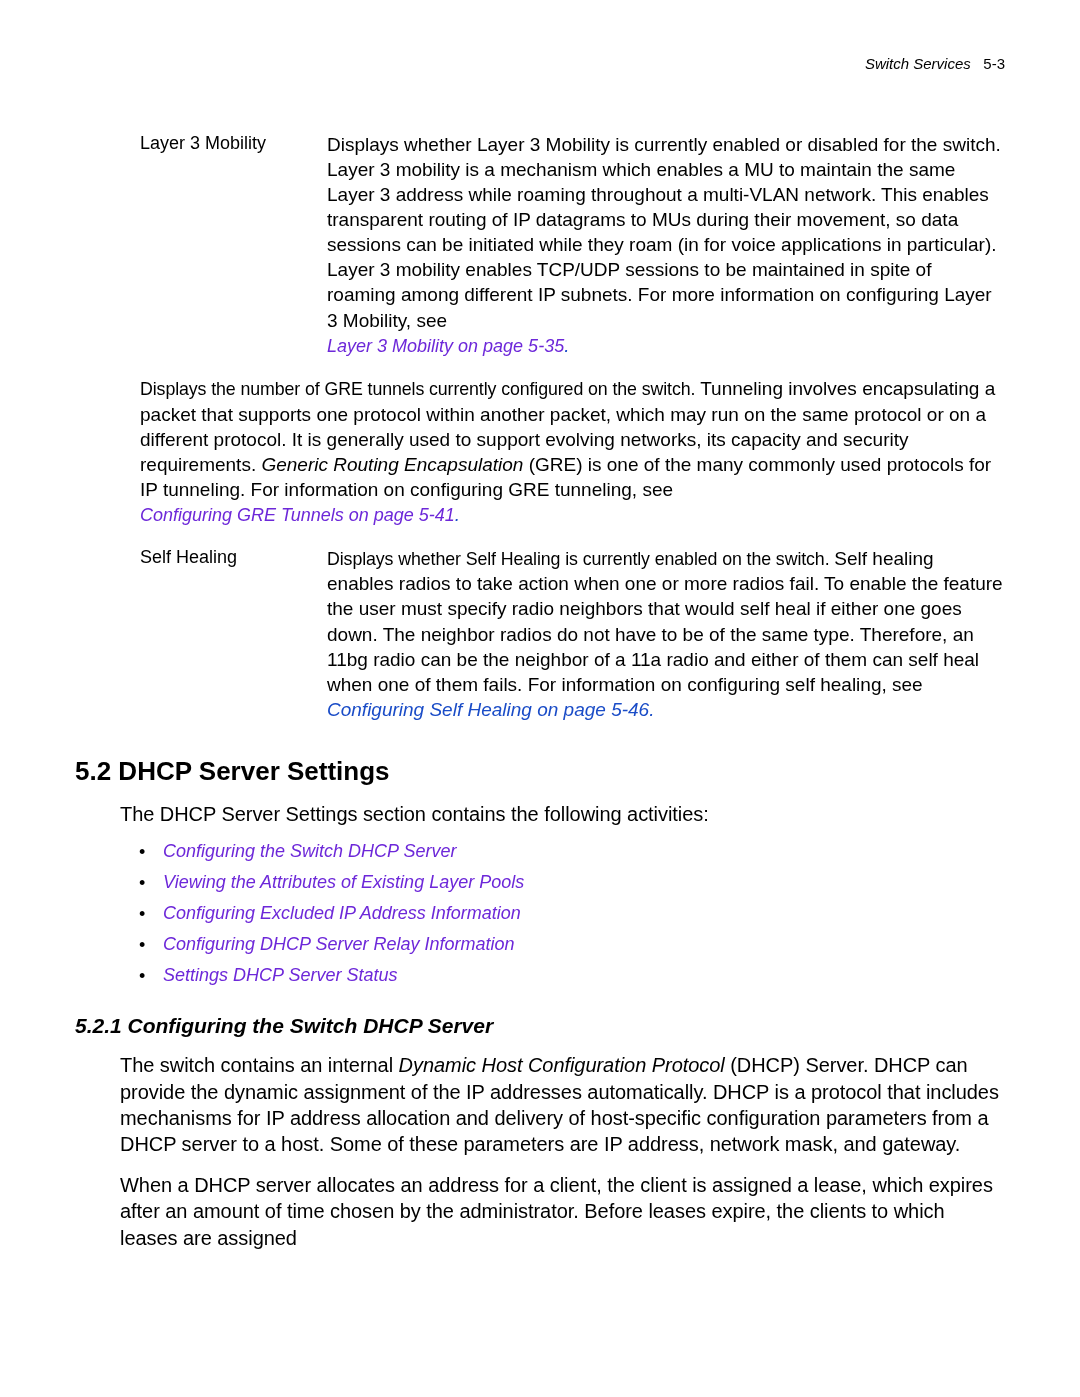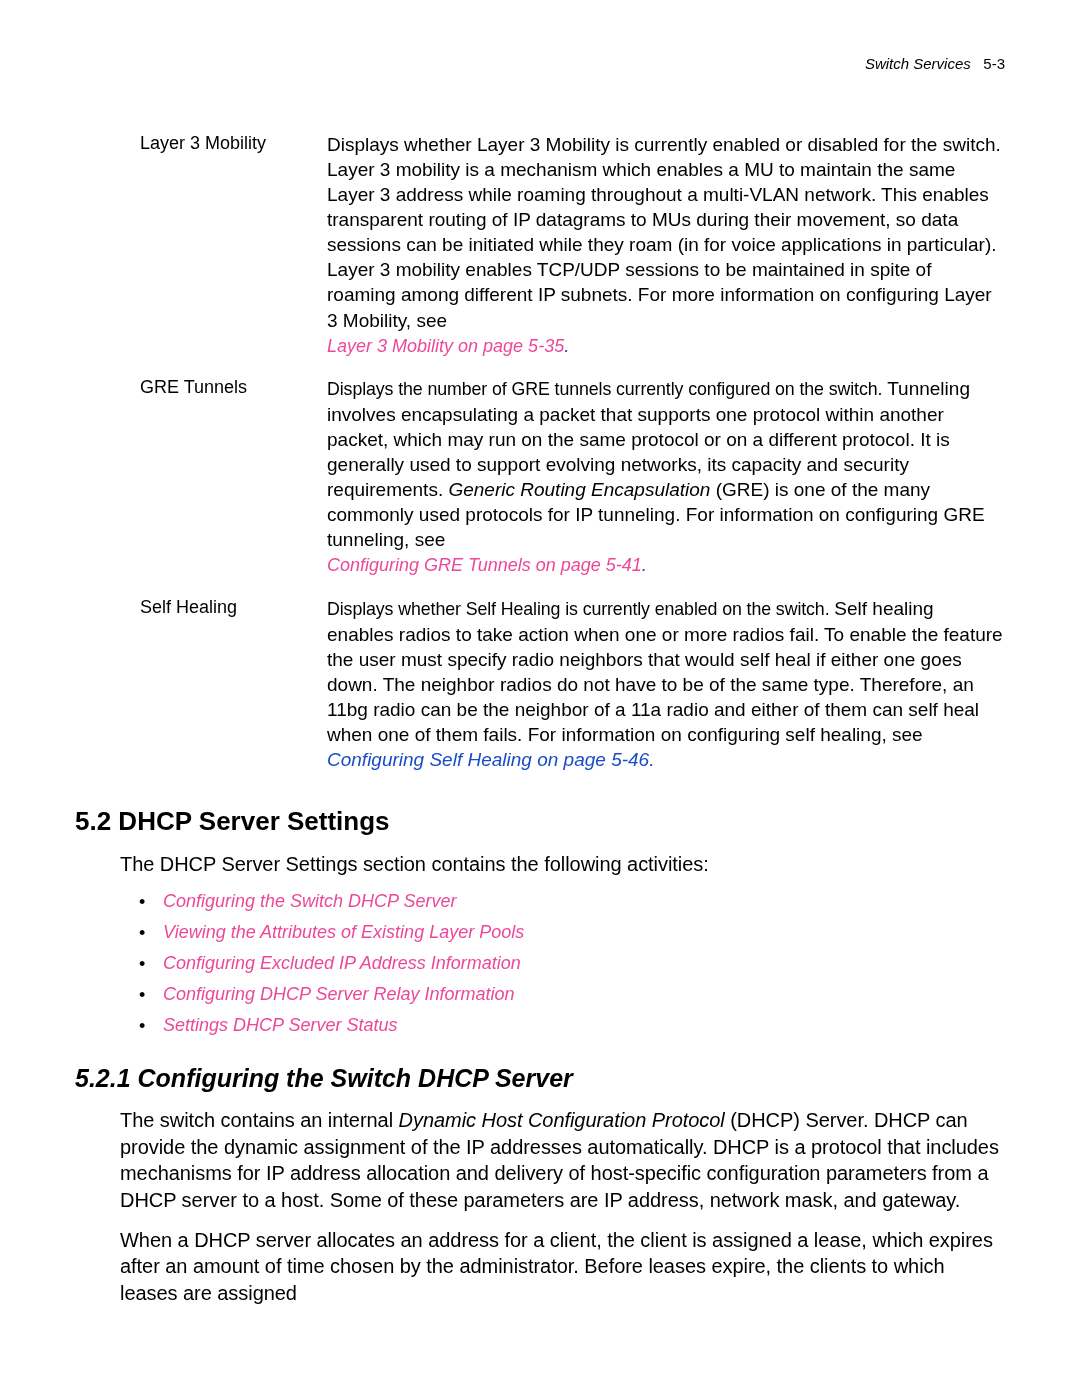--- a/index.html
+++ b/index.html
@@ -39,21 +39,21 @@
     font-size: 18px;
     padding-right: 12px;
   }
   .def-body {
     flex: 1;
     font-size: 19px;
   }
   .def-body .tight-lead { font-size: 17.8px; letter-spacing: -0.1px; }
   .def-body .italic { font-style: italic; }
 
-  .xref { color: #ec4899; font-style: italic; font-size: 18px; }
+  .xref { color: #6d28d9; font-style: italic; font-size: 18px; }
   .xref-inline { color: #1a4cc7; font-style: italic; }
 
   h2.section-heading {
     font-size: 26px;
     font-weight: 700;
     margin: 30px 0 14px 0;
   }
 
   p.body-para {
     margin: 0 0 14px 45px;
@@ -76,21 +76,21 @@
   ul.link-list li::before {
     content: "•";
     position: absolute;
     left: 0;
     top: 1px;
     font-size: 18px;
     color: #000;
   }
 
   h3.subsection-heading {
-    font-size: 25px;
+    font-size: 21px;
     font-weight: 700;
     font-style: italic;
     margin: 28px 0 14px 0;
   }
 </style>
 </head>
 <body>
 
 <div class="page">
 
@@ -103,21 +103,20 @@
 
     <div class="def-row">
       <div class="def-term">Layer 3 Mobility</div>
       <div class="def-body">
         <span>Displays whether Layer 3 Mobility is currently enabled or disabled for the switch. Layer 3 mobility is a mechanism which enables a MU to maintain the same Layer 3 address while roaming throughout a multi-VLAN network. This enables transparent routing of IP datagrams to MUs during their movement, so data sessions can be initiated while they roam (in for voice applications in particular). Layer 3 mobility enables TCP/UDP sessions to be maintained in spite of roaming among different IP subnets. For more information on configuring Layer 3 Mobility, see </span><br>
         <a class="xref"><span>Layer 3 Mobility on page 5-35</span></a><span class="xref-inline">.</span>
       </div>
     </div>
 
     <div class="def-row">
-      <div class="def-term">GRE Tunnels</div>
       <div class="def-body">
         <span class="tight-lead">Displays the number of GRE tunnels currently configured on the switch. </span><span>Tunneling involves encapsulating a packet that supports one protocol within another packet, which may run on the same protocol or on a different protocol. It is generally used to support evolving networks, its capacity and security requirements. </span><span class="italic">Generic Routing Encapsulation</span><span> (GRE) is one of the many commonly used protocols for IP tunneling. For information on configuring GRE tunneling, see </span><br>
         <a class="xref"><span>Configuring GRE Tunnels on page 5-41</span></a><span class="xref-inline">.</span>
       </div>
     </div>
 
     <div class="def-row">
       <div class="def-term">Self Healing</div>
       <div class="def-body">
         <span class="tight-lead">Displays whether Self Healing is currently enabled on the switch. </span><span>Self healing enables radios to take action when one or more radios fail. To enable the feature the user must specify radio neighbors that would self heal if either one goes down. The neighbor radios do not have to be of the same type. Therefore, an 11bg radio can be the neighbor of a 11a radio and either of them can self heal when one of them fails. For information on configuring self healing, see </span><a class="xref-inline"><span>Configuring Self Healing on page 5-46</span></a><span class="xref-inline">.</span>

